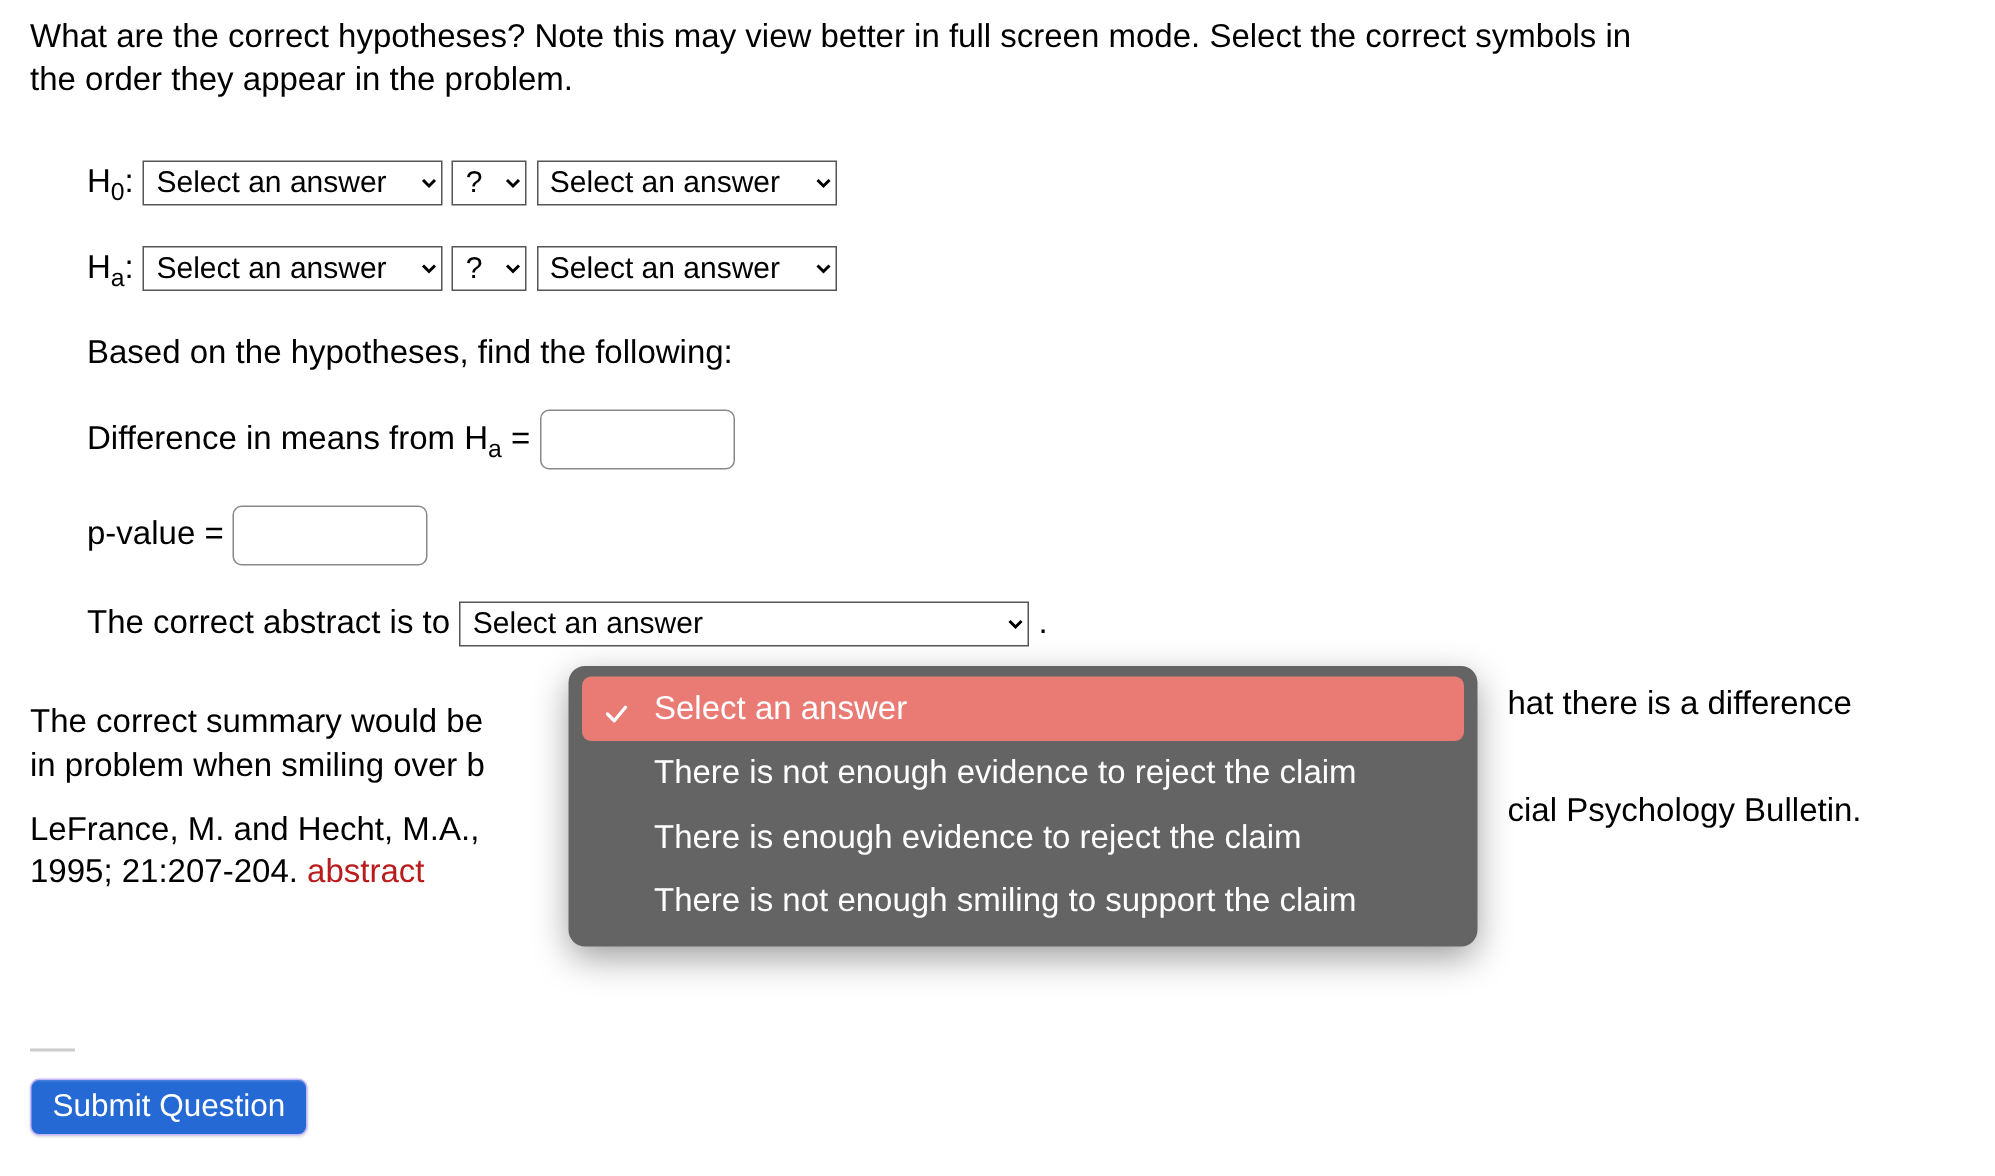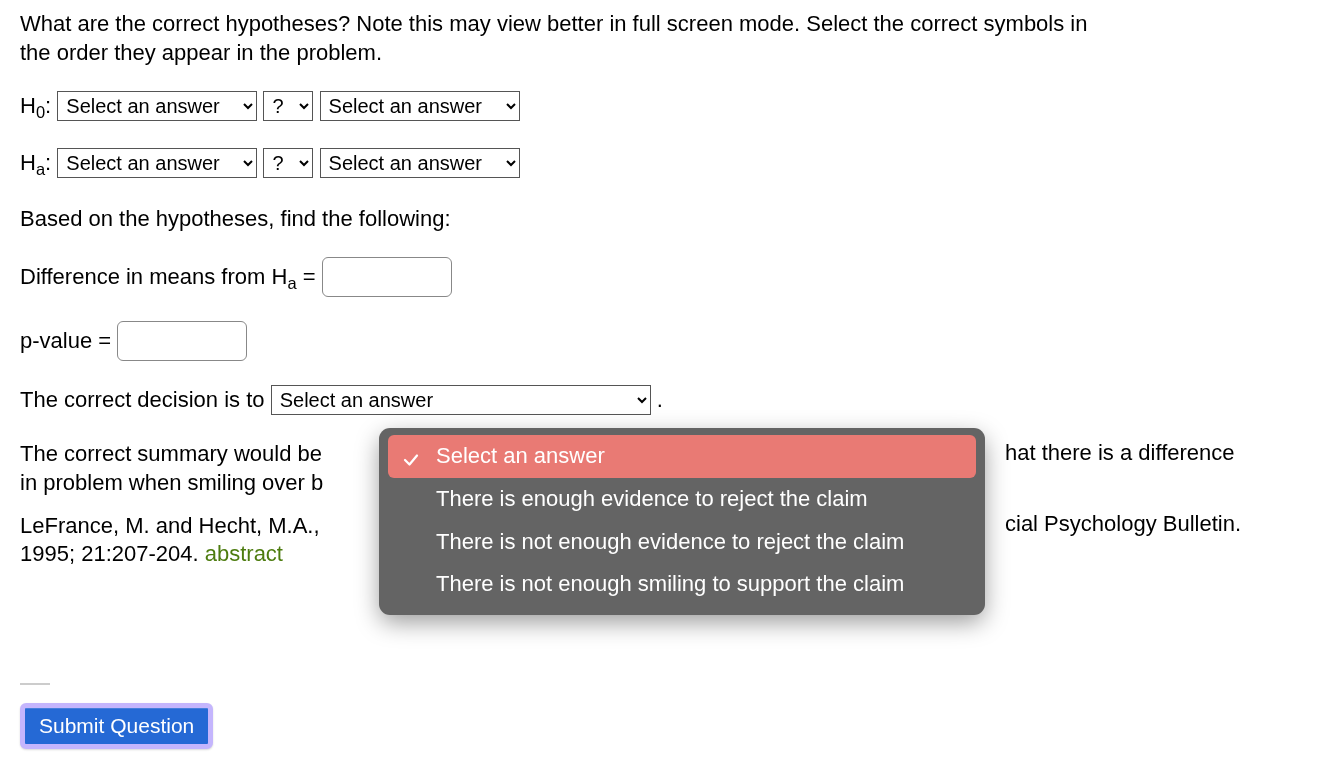--- a/index.html
+++ b/index.html
@@ -6,22 +6,22 @@
   body {
     margin: 0;
     padding: 10px 20px;
     font-family: "Trebuchet MS", "Lucida Sans Unicode", "Lucida Grande", sans-serif;
     font-size: 22px;
     color: #000;
     background: #fff;
     line-height: 1.3;
     width: 1330px;
   }
-  .prompt { margin-bottom: 24px; max-width: 1100px; }
-  .row { margin-bottom: 24px; }
+  .prompt { margin-bottom: 40px; max-width: 1100px; }
+  .row { margin-bottom: 24px; margin-left: 38px; }
   .sub { vertical-align: sub; font-size: 0.75em; }
   select.answer {
     font-family: Arial, Helvetica, sans-serif;
     font-size: 20px;
     border: 1px solid #555;
     background: #fff;
     padding: 2px 4px;
     height: 30px;
   }
   select.wide { min-width: 200px; }
@@ -29,25 +29,25 @@
   select.dec  { min-width: 380px; }
   input.textbox {
     font-family: Arial, Helvetica, sans-serif;
     font-size: 20px;
     border: 1.5px solid #888;
     border-radius: 6px;
     height: 40px;
     width: 130px;
     padding: 2px 8px;
   }
-  a.abstract { color: #4d7c0f; text-decoration: none; }
+  a.abstract { color: #b91c1c; text-decoration: none; }
   .submit-btn {
     background: #2569d5;
     color: #fff;
-    border: 5px solid #c4b5fd;
+    border: 1px solid #c4b5fd;
     border-radius: 6px;
     padding: 6px 14px;
     font-size: 21px;
     font-family: inherit;
     cursor: pointer;
     box-shadow: inset 0 1px 0 rgba(255,255,255,0.15), 0 1px 2px rgba(0,0,0,0.15);
   }
   
   .dropdown-overlay {
     position: absolute;
@@ -121,30 +121,30 @@
   <span><span>Difference in means from H</span><span class="sub">a</span><span> = </span></span>
   <input class="textbox" type="text" style="">
 </div>
 
 <div class="row">
   <span>p-value = </span>
   <input class="textbox" type="text" style="">
 </div>
 
 <div class="row">
-  <span>The correct decision is to </span>
+  <span>The correct abstract is to </span>
   <select class="answer dec">
     <option>Select an answer</option>
   </select>
   <span> .</span>
 </div>
 
 
 <div style="position:relative; min-height:230px;">
-  <div style="position:absolute; left:0; top:1px;">
+  <div style="position:absolute; left:0; top:12px;">
     <div><span>The correct summary would be</span></div>
     <div><span>in problem when smiling over b</span></div>
     <div style="height:14px;"></div>
     <div><span>LeFrance, M. and Hecht, M.A.,</span></div>
     <div>
       <span>1995; 21:207-204. </span><a href="#" class="abstract">abstract</a>
     </div>
   </div>
   <div style="position:absolute; left:985px; top:0;">
     <div><span>hat there is a difference</span></div>
@@ -155,24 +155,24 @@
   <div class="dropdown-overlay" style="left:360px; top:-10px;">
     <div class="dropdown-opt selected">
       <span class="check">
         <svg viewBox="0 0 24 24" width="18" height="18">
             <path fill="none" stroke="#fff" stroke-width="3" stroke-linecap="round" stroke-linejoin="round" d="M4 12 L10 18 L20 6"></path>
           </svg>
       </span>
       <span>Select an answer</span>
     </div>
     <div class="dropdown-opt">
-      <span>There is enough evidence to reject the claim</span>
+      <span>There is not enough evidence to reject the claim</span>
     </div>
     <div class="dropdown-opt">
-      <span>There is not enough evidence to reject the claim</span>
+      <span>There is enough evidence to reject the claim</span>
     </div>
     <div class="dropdown-opt">
       <span>There is not enough smiling to support the claim</span>
     </div>
   </div>
 </div>
 
 <hr class="tiny">
 
 <button class="submit-btn">Submit Question</button>

